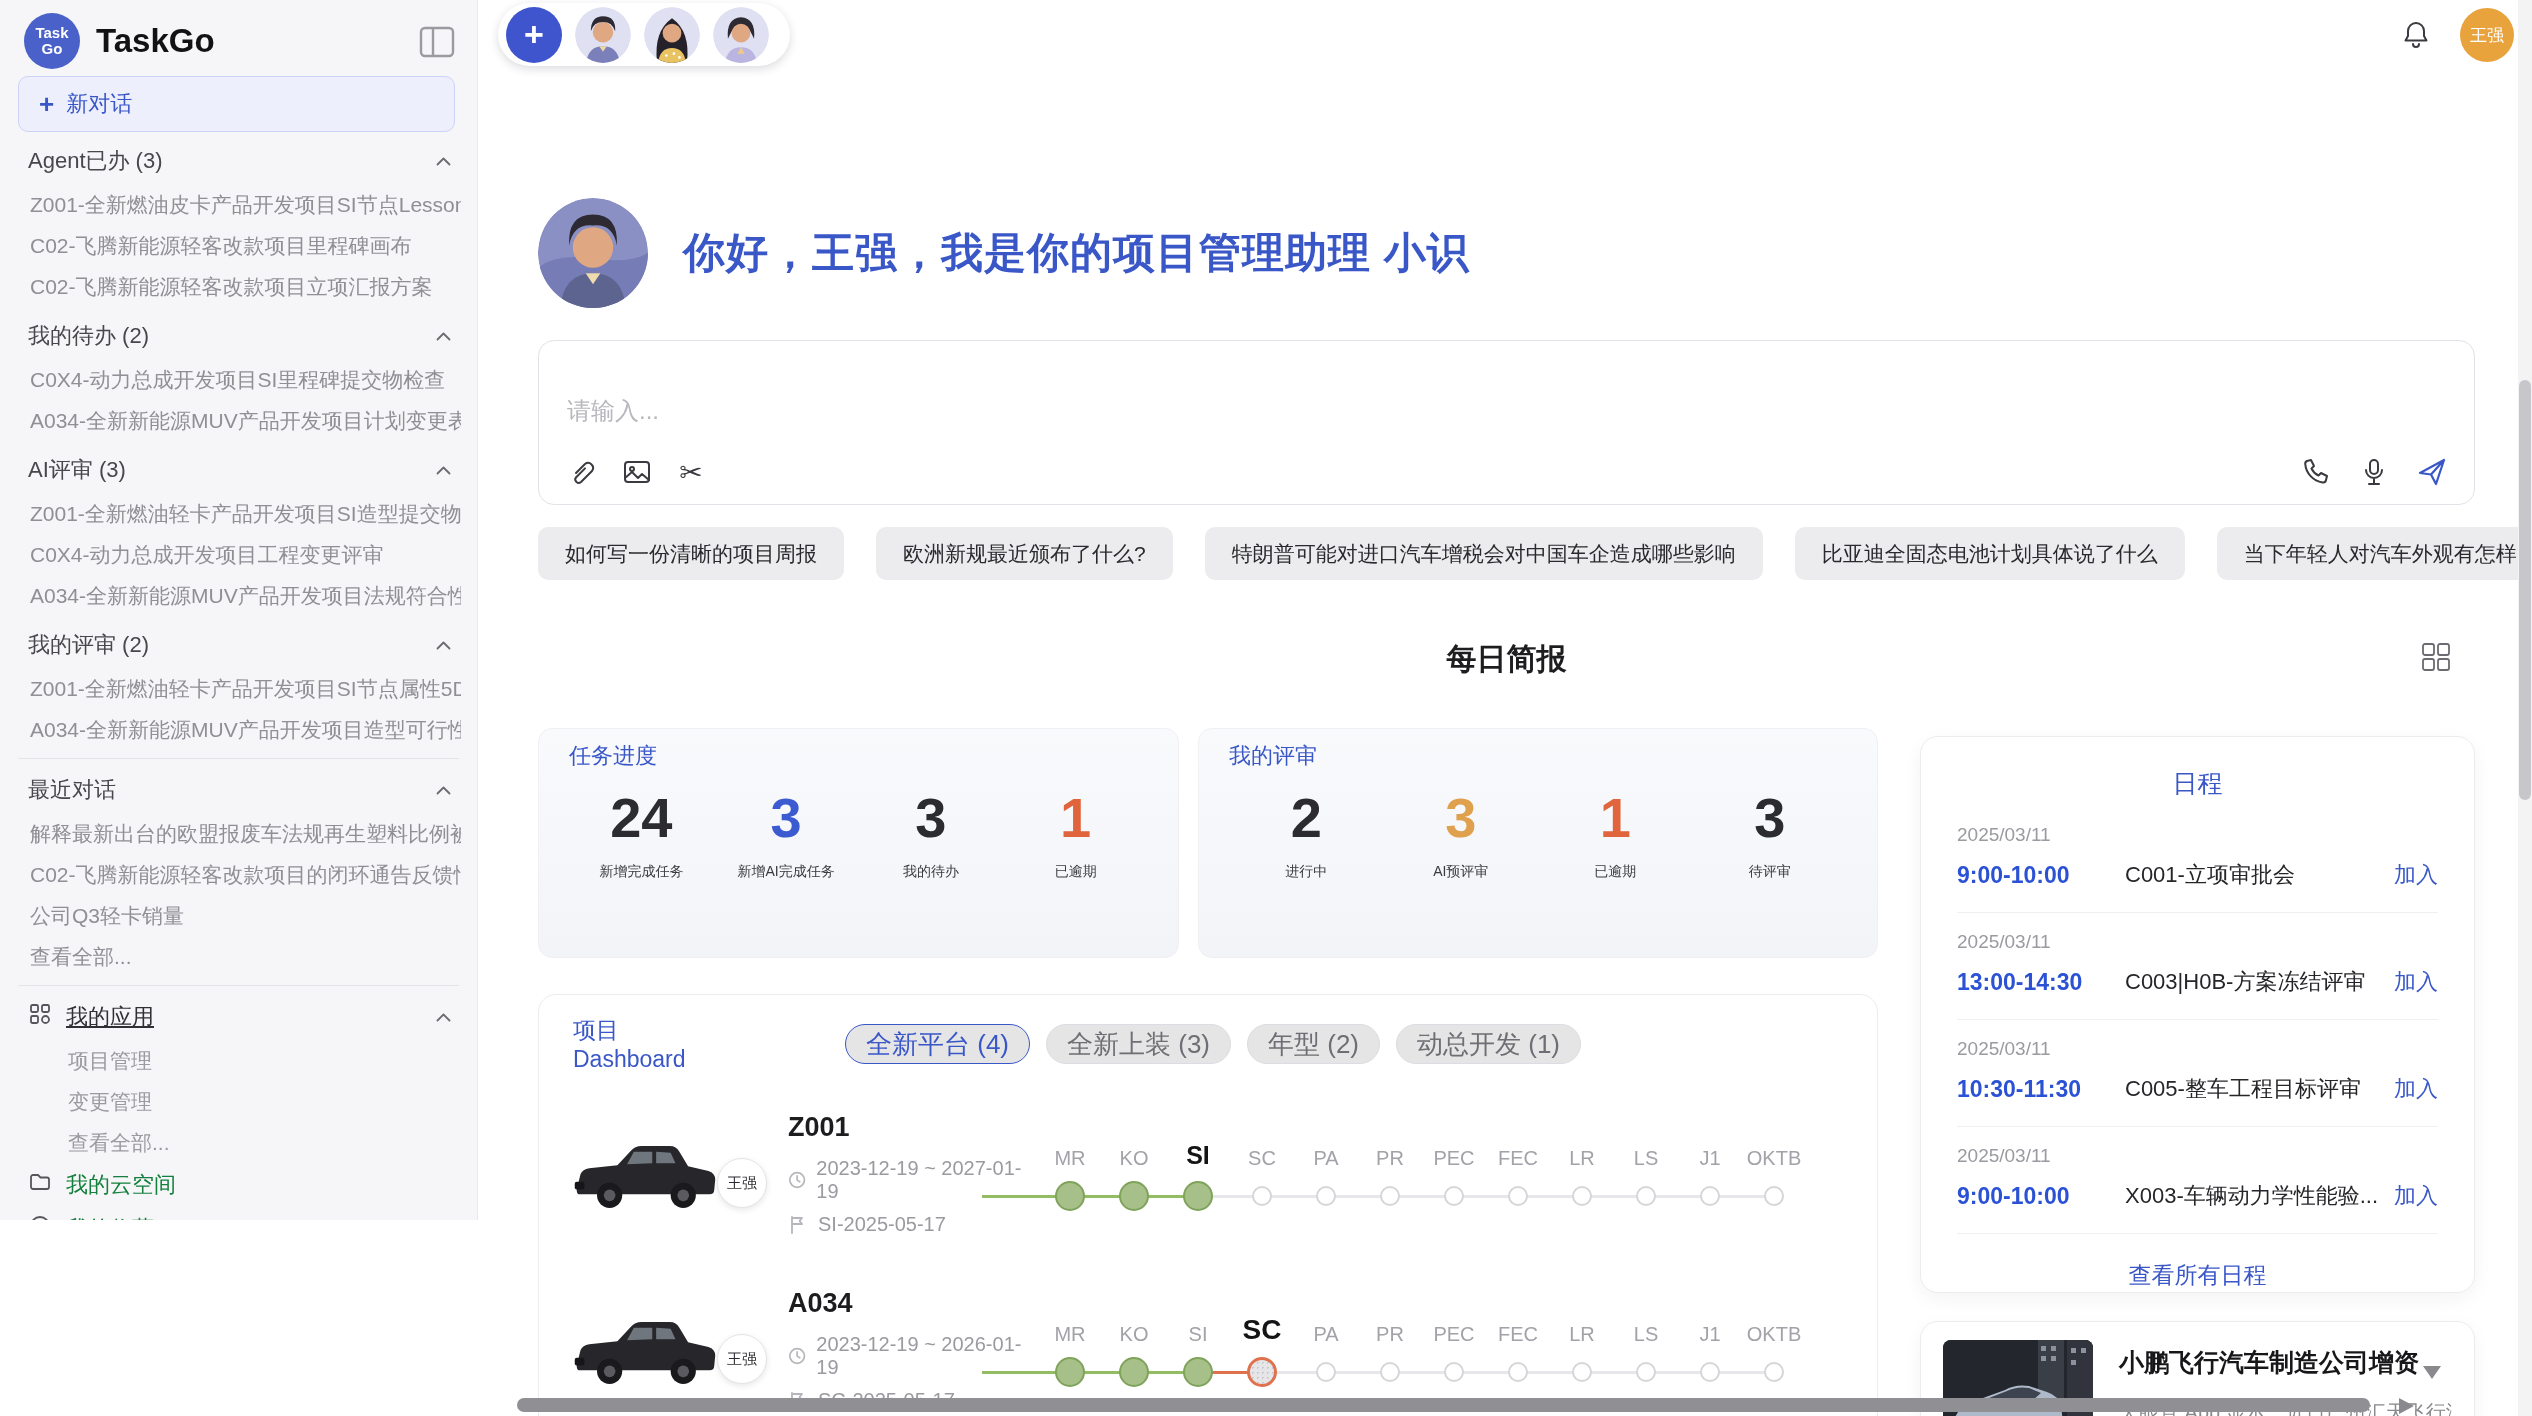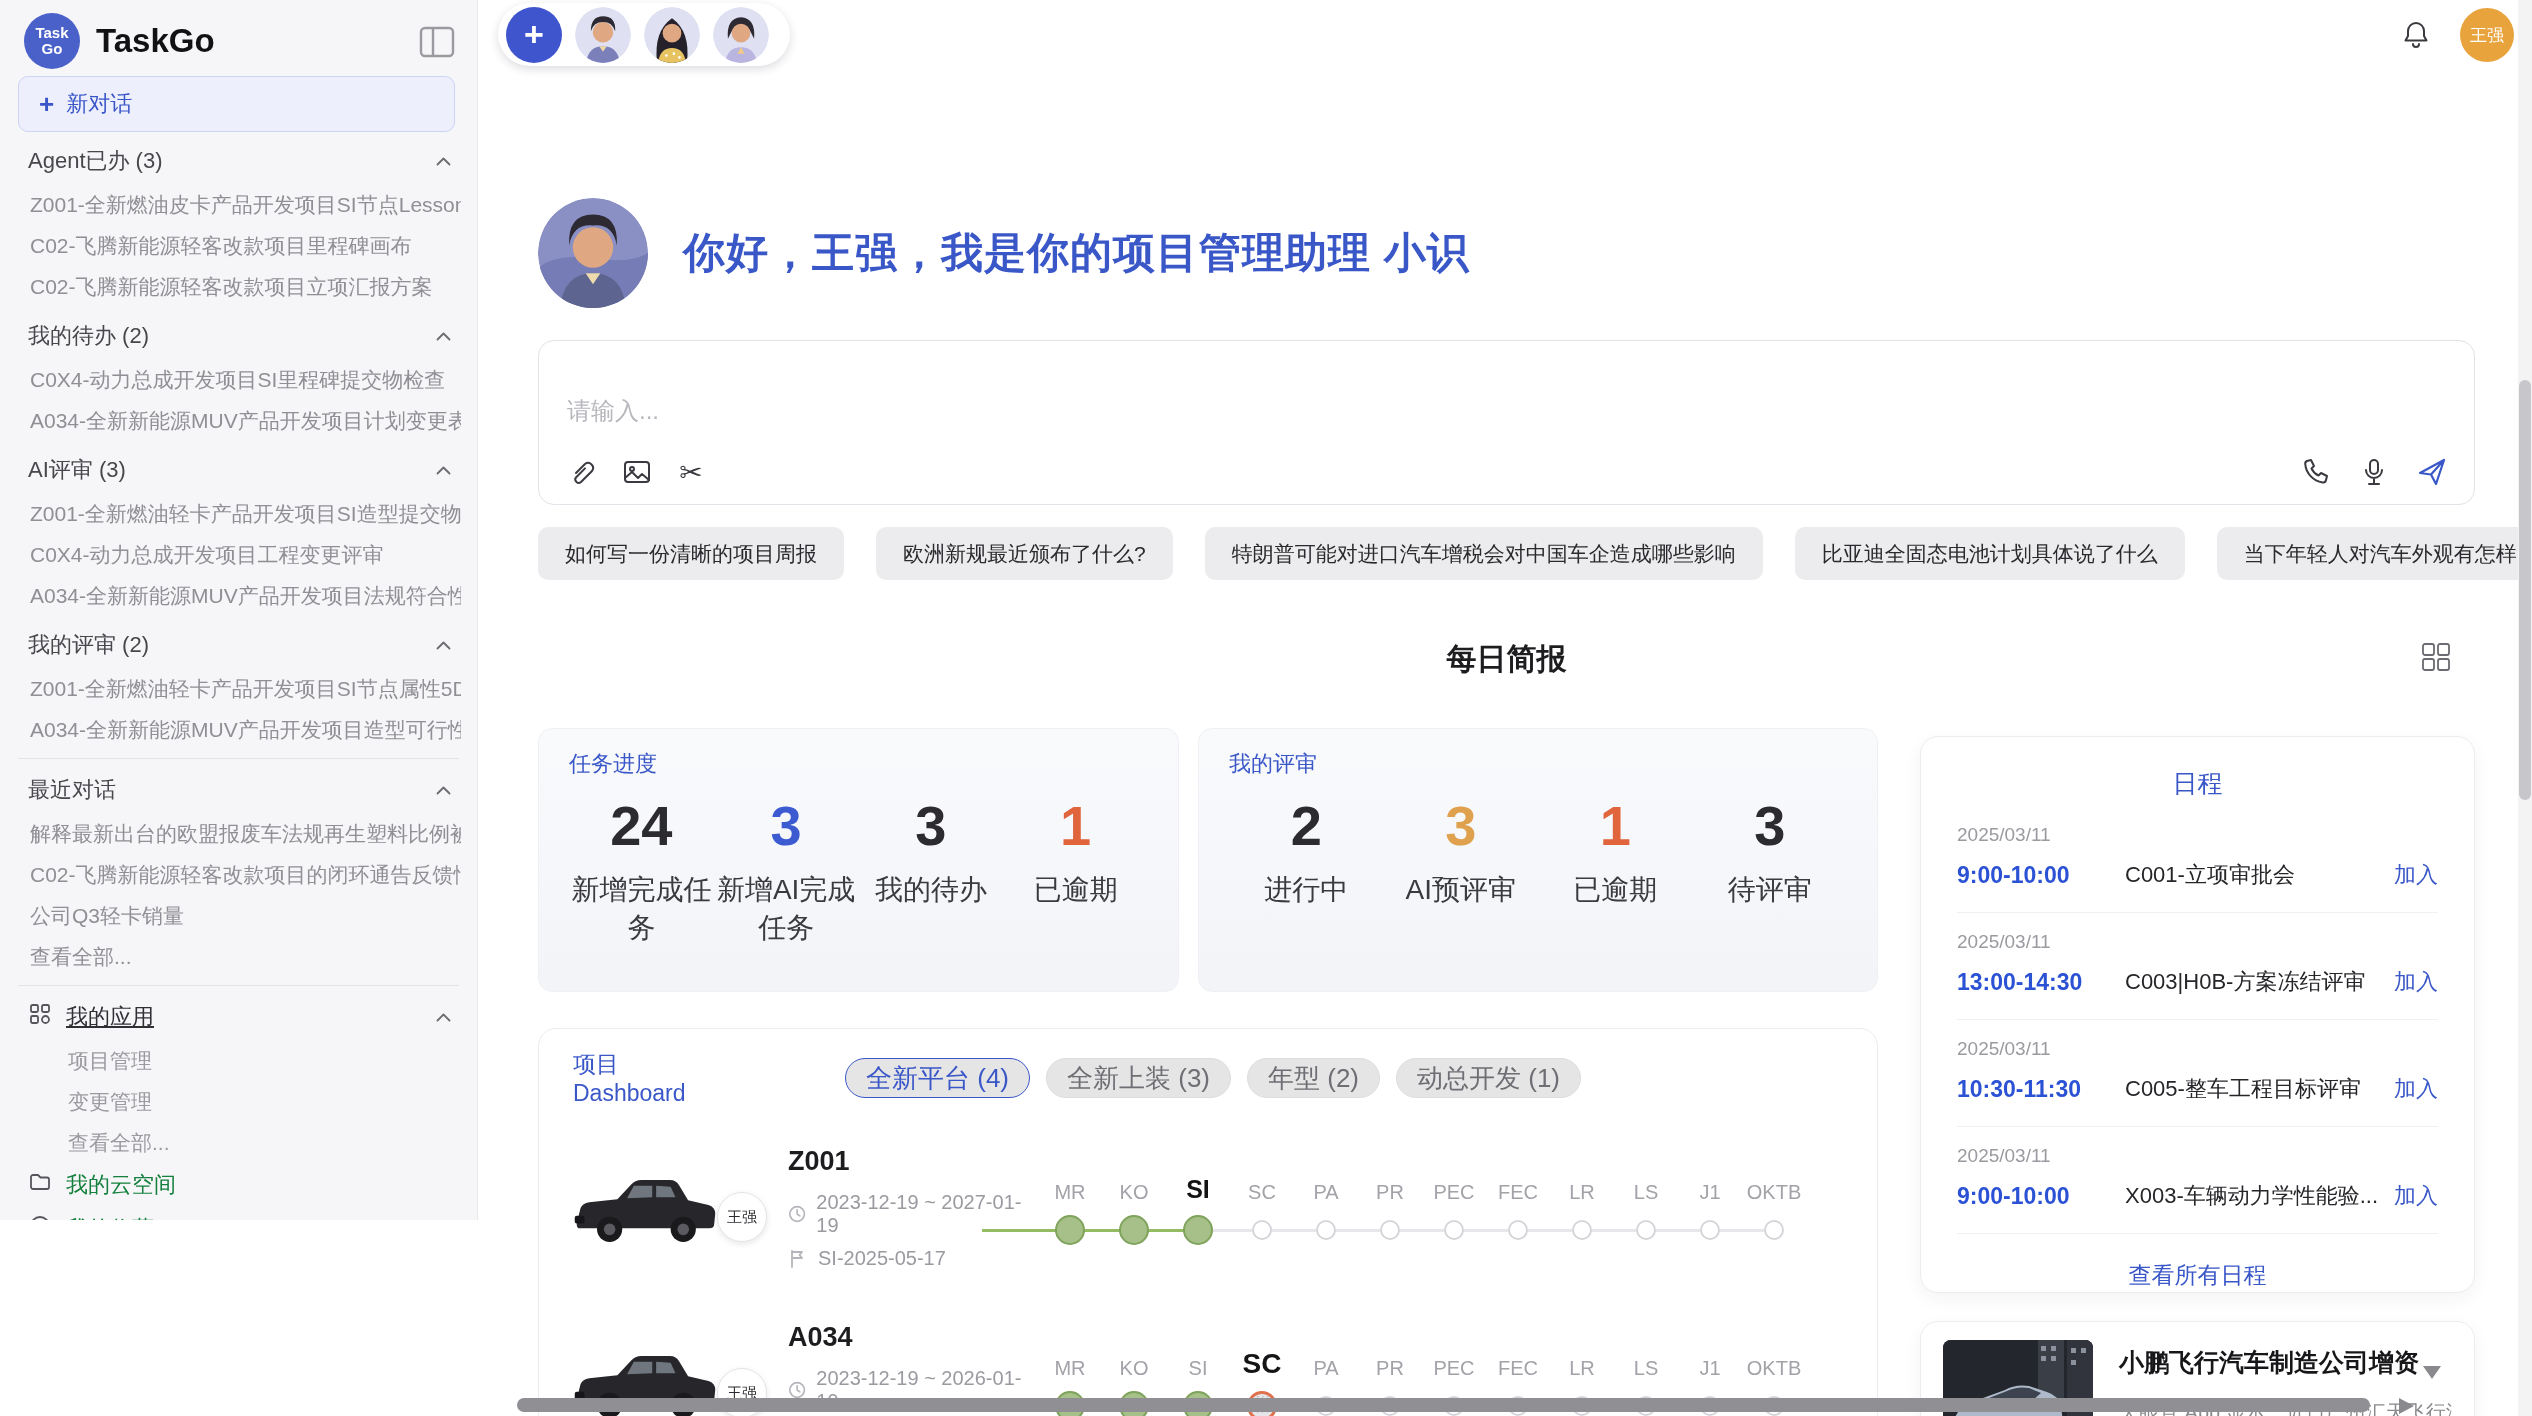--- a/index.html
+++ b/index.html
@@ -65,28 +65,28 @@
 
   .brief-header { margin-top:56px; height:46px; position:relative; display:flex; align-items:center; justify-content:center; }
   .brief-title { font-size:30px; font-weight:bold; color:#1d1d20; }
   .brief-grid-icon { position:absolute; right:22px; top:4px; width:34px; height:34px; cursor:pointer; }
 
   .cols { margin-top:46px; display:flex; gap:42px; align-items:flex-start; }
   .col-left { width:1340px; }
   .col-right { width:555px; }
 
   .stat-cards { display:flex; gap:19px; }
-  .stat-card { height:264px; border-radius:14px; background:linear-gradient(180deg,#f9fafc,#f3f4f8);
-               border:1px solid #f0f0f4; padding:20px 30px; }
+  .stat-card { height:230px; border-radius:14px; background:linear-gradient(180deg,#f9fafc,#f3f4f8);
+               border:1px solid #f0f0f4; padding:12px 30px; }
   .stat-card.c1 { width:641px; } .stat-card.c2 { width:680px; }
   .stat-card-title { font-size:22px; color:#3a57c8; }
   .stat-row { display:flex; margin-top:10px; }
   .stat { flex:1; text-align:center; }
   .stat-val { font-size:56px; font-weight:600; line-height:74px; }
-  .stat-label { margin-top:8px; font-size:28px; color:#3a3a3f; }
+  .stat-label { margin-top:8px; font-size:14px; color:#3a3a3f; }
   .c-dark { color:#2b2b30; } .c-blue { color:#3d5bd0; } .c-orange { color:#dfa14e; } .c-red { color:#e0643c; }
 
   .dash-card { margin-top:36px; border:1px solid #ececf0; border-radius:18px; background:#fff;
                height:520px; overflow:hidden; padding:20px 28px; }
   .dash-header { display:flex; align-items:center; }
   .dash-title { font-size:23px; color:#3a57c8; width:152px; margin-left:6px; }
   .dash-filters { display:flex; gap:16px; margin-left:120px; }
   .fchip { height:40px; line-height:38px; padding:0 20px; border-radius:20px; border:1px solid #dcdce2;
            color:#6e6e74; font-size:26px; white-space:nowrap; cursor:pointer; background:#e5e5e5; }
   .fchip.active { border:1.5px solid #3a57c8; color:#3a57c8; }

